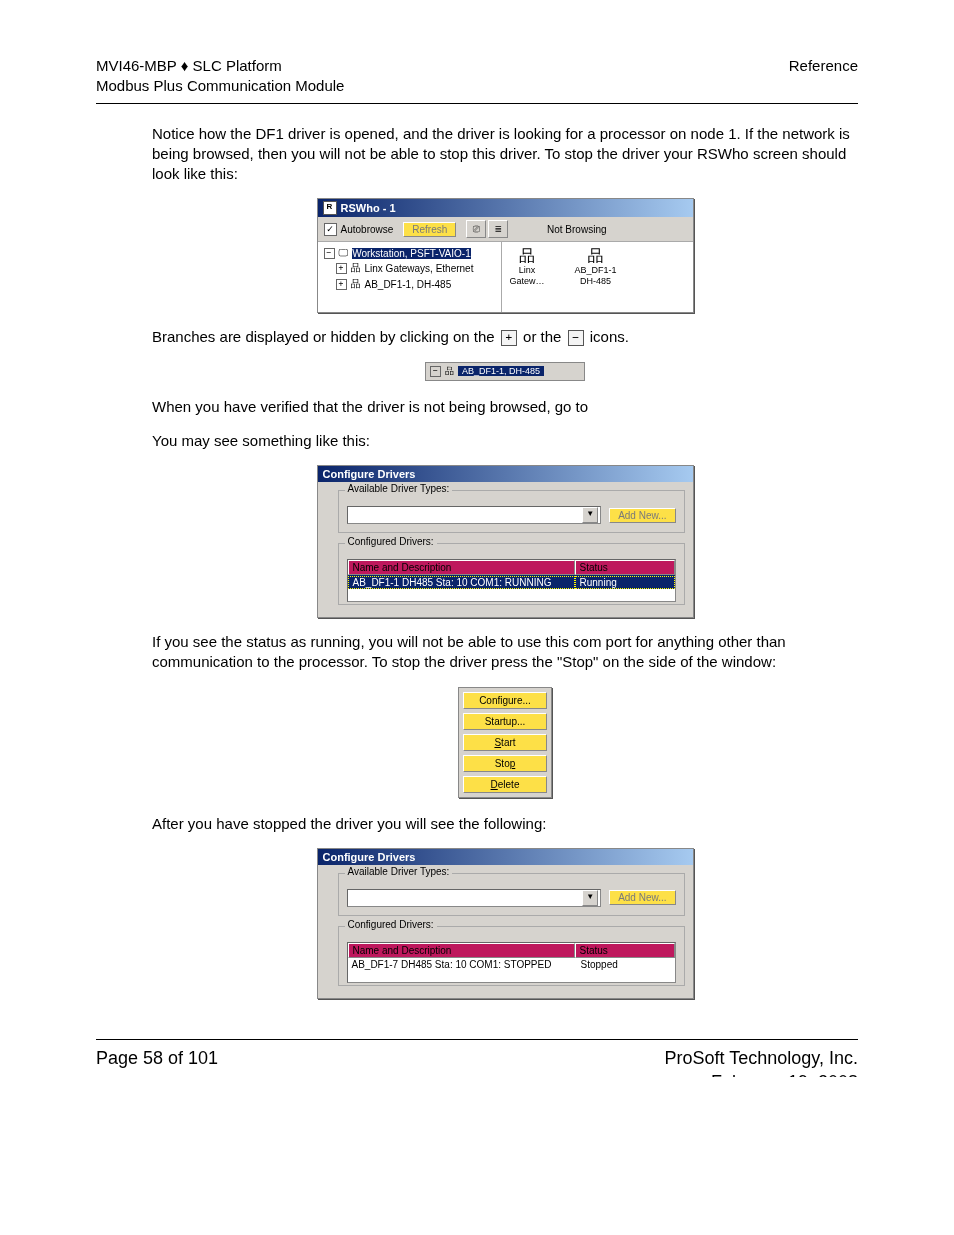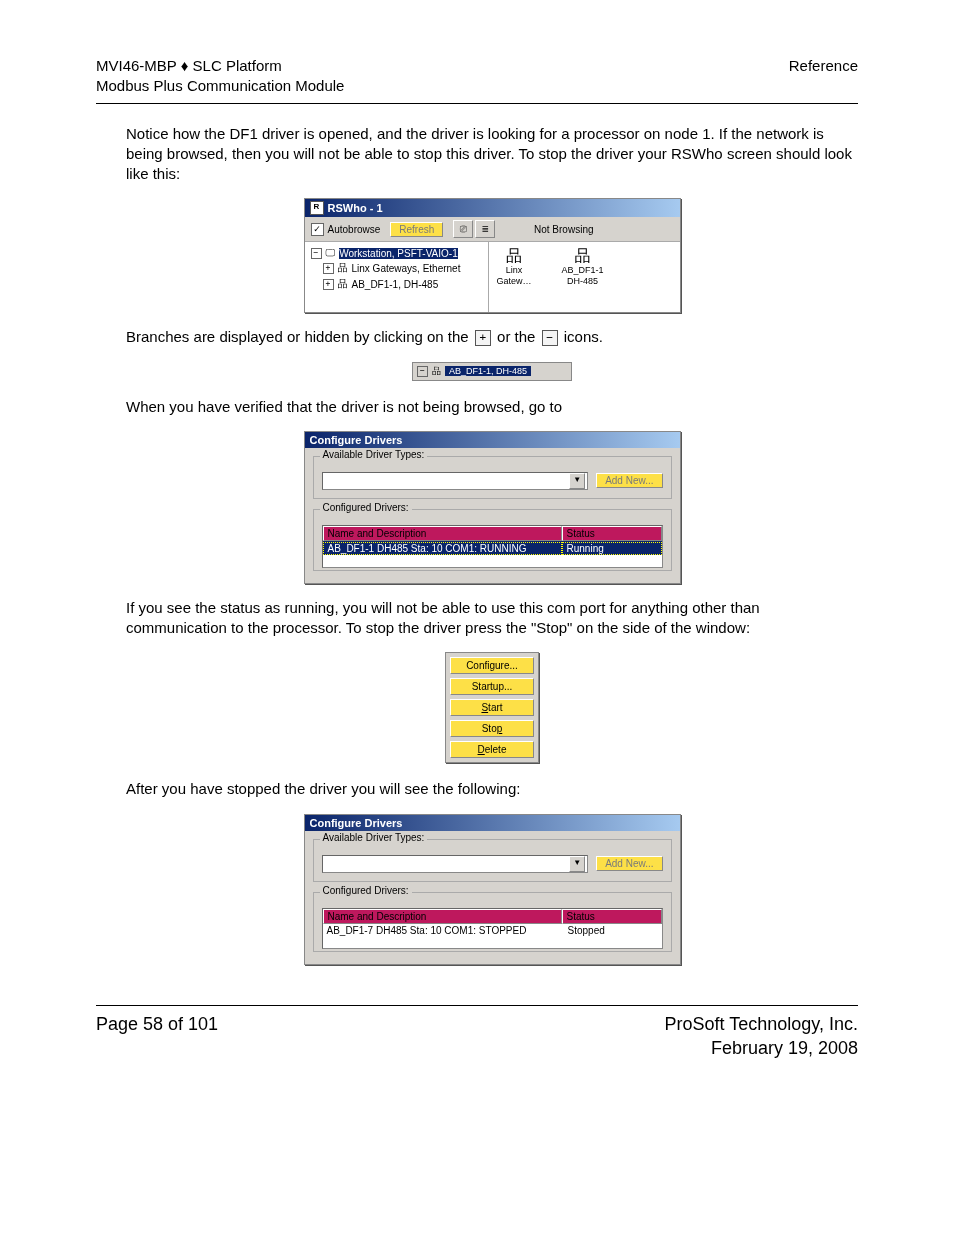--- a/index.html
+++ b/index.html
@@ -18,21 +18,21 @@
   .header {
     display: flex;
     justify-content: space-between;
     font-size: 15px;
     line-height: 1.35;
     border-bottom: 1.5px solid #000;
     padding-bottom: 6px;
     margin-bottom: 20px;
   }
   .header .right { text-align: right; }
-  .body-indent { margin-left: 30px; }
+  .body-indent { margin-left: 56px; }
   .para {
     font-size: 15px;
     line-height: 1.35;
     margin: 14px 0;
   }
   .inline-icon {
     display: inline-block;
     width: 14px; height: 14px;
     border: 1px solid #555;
     font-size: 11px;
@@ -125,21 +125,21 @@
     font-size: 9px;
     display: flex;
     align-items: center;
     gap: 4px;
   }
   .small-strip .sel { background:#0a246a; color:#fff; padding:0 4px; }
 
   .win2 { width: 375px; margin: 6px auto 14px auto; }
   .win2 .content {
     background: #d6d3ce;
-    padding: 8px 8px 2px 8px;
+    padding: 8px 8px 2px 20px;
   }
   .fieldset {
     border: 1px solid #aaa;
     border-top: none;
     position: relative;
     padding: 16px 8px 8px 8px;
     margin-bottom: 10px;
     background: #d6d3ce;
   }
   .fieldset::before {
@@ -308,20 +308,21 @@
       <span> icons.</span>
     </p>
 
     <div class="small-strip">
       <span class="box">−</span>
       <span>品</span>
       <span class="sel">AB_DF1-1, DH-485</span>
     </div>
 
     <p class="para">When you have verified that the driver is not being browsed, go to</p>
+    <p class="para">You may see something like this:</p>
 
     <div class="win win2">
       <div class="titlebar">
         <span>Configure Drivers</span>
       </div>
       <div class="content">
         <div class="fieldset" data-legend="">
           <div class="topline"></div>
           <div style="position:absolute;top:-7px;left:6px;background:#d6d3ce;padding:0 3px;font-size:10px;">Available Driver Types:</div>
           <div class="combo">

